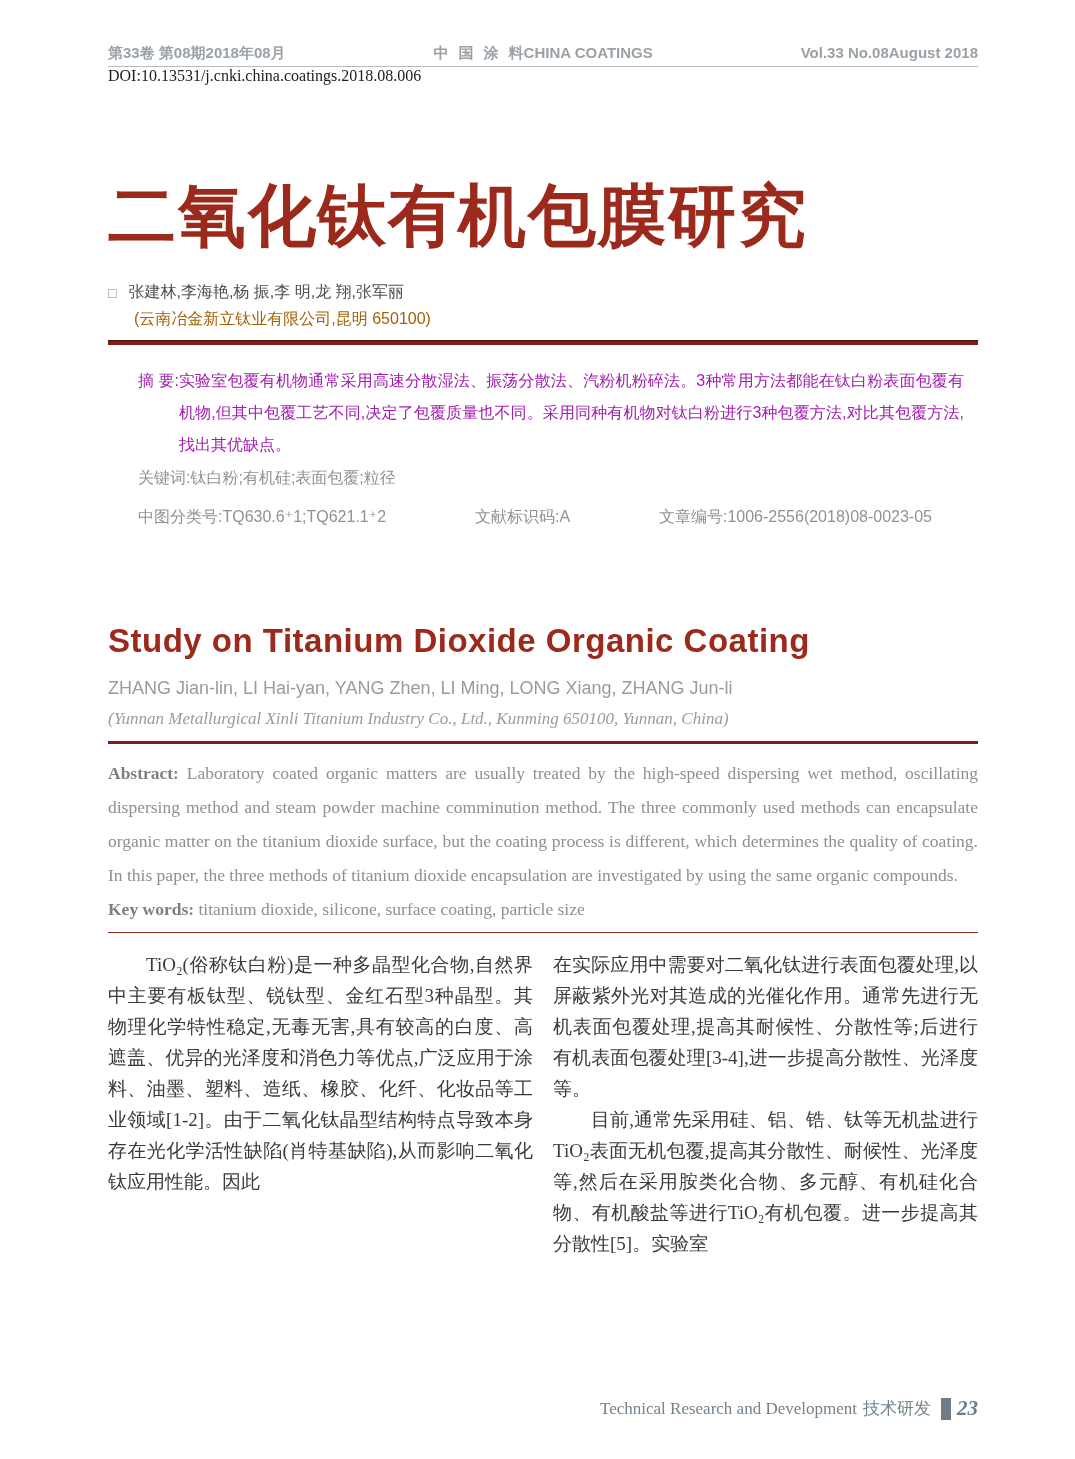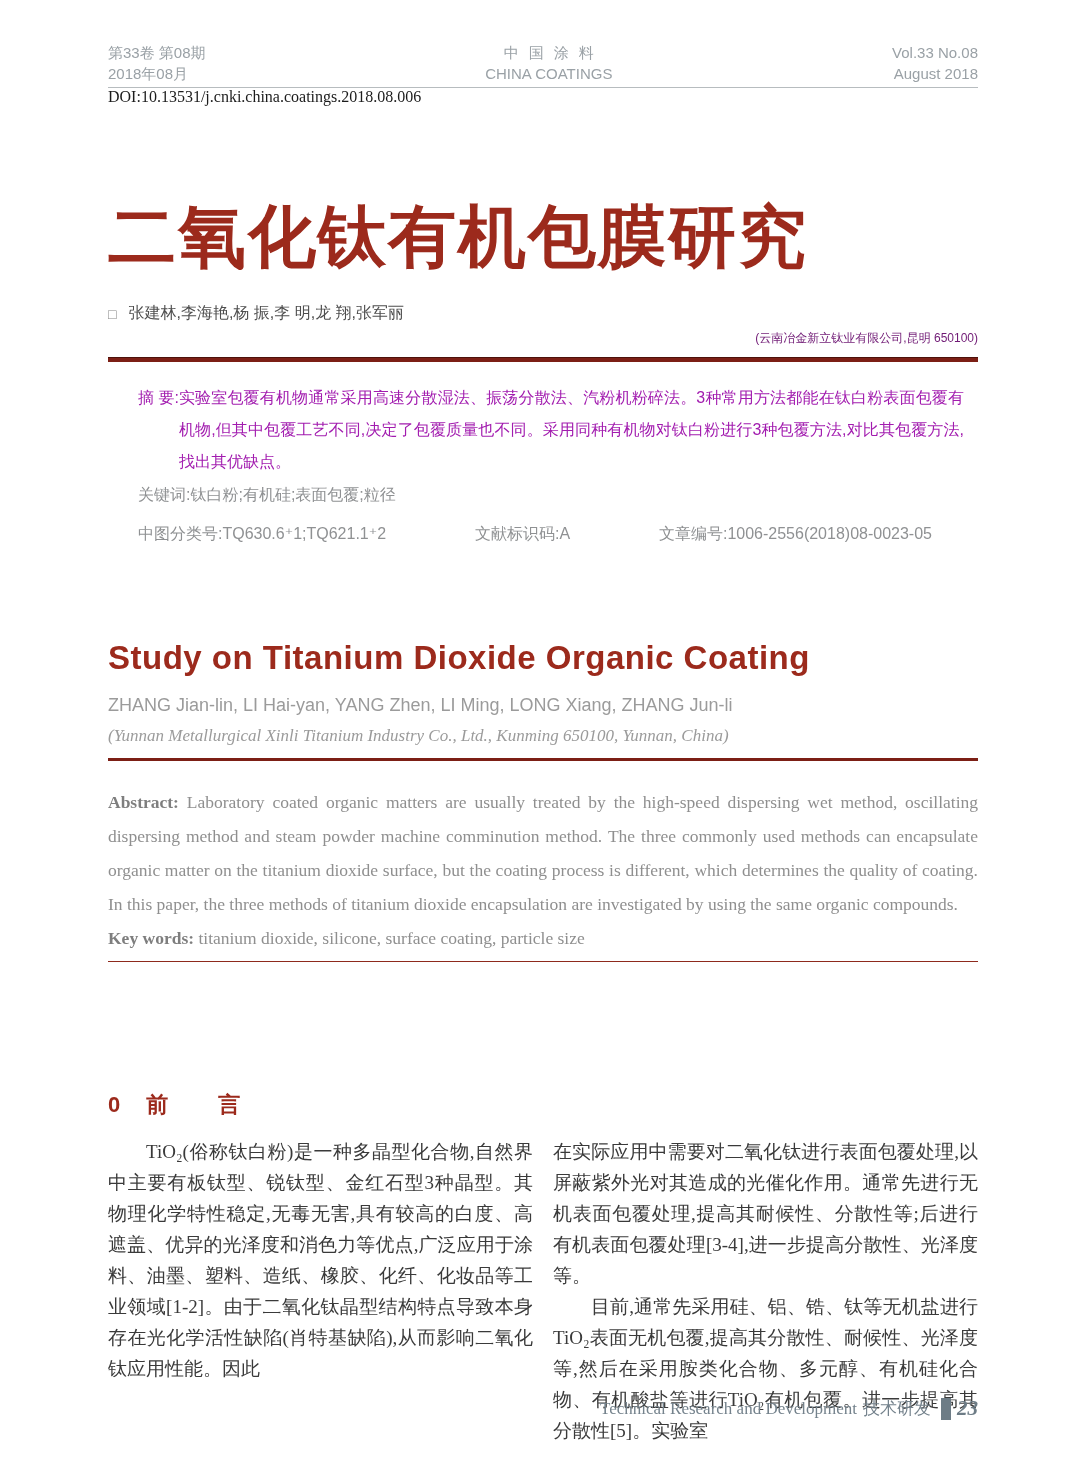--- a/index.html
+++ b/index.html
@@ -9,59 +9,59 @@
     width: 1075px;
     height: 1459px;
     margin: 0 auto;
     background: #ffffff;
     font-family: "Liberation Sans", "DejaVu Sans", sans-serif;
     overflow: hidden;
     padding: 42px 97px 0 108px;
   }
   
   .run-head { display: flex; justify-content: space-between; color: #9aa1a6; font-size: 15px; line-height: 21px; }
-  .run-head .col { display: flex; flex-direction: column; }
+  .run-head .col { display: flex; flex-direction: row; font-weight: bold; }
   .run-head .col.center { text-align: center; }
   .run-head .col.right { text-align: right; }
   .journal-cn { letter-spacing: 10px; margin-right: -10px; }
   .head-rule { border: none; border-top: 1px solid #b7bcbf; margin-top: 3px; }
   .doi { font-family: "Liberation Serif", serif; color: #1c1c1c; font-size: 16px; margin-top: 0; }
   
   .cn-title {
     margin-top: 86px;
     color: #9c2a1c;
     font-size: 68px;
     font-weight: bold;
     letter-spacing: 2px;
     font-family: "Liberation Sans", sans-serif;
   }
   .authors-row { margin-top: 20px; display: flex; align-items: center; color: #4e4e4e; font-size: 16px; }
   .author-square { color: #8a8a8a; font-size: 14px; margin-right: 12px; }
-  .affil-cn { margin-top: 6px; color: #701a75; font-size: 12px; padding-left: 26px; text-align: right; }
+  .affil-cn { margin-top: 6px; color: #a16207; font-size: 16px; padding-left: 26px; }
   .rule-thick-red { border: none; height: 5px; background: #7c1f15; border-top: 1px solid #4c120c; margin-top: 10px; }
   
   .abs-cn { margin-top: 20px; padding-left: 30px; padding-right: 14px; color: #a21caf; font-size: 16px; line-height: 32px; }
   .hang { display: flex; }
   .hang .lbl { white-space: nowrap; flex: 0 0 auto; }
   .hang .txt { text-align: justify; }
   .kw-cn { margin-top: 2px; padding-left: 30px; color: #8f9193; font-size: 16px; line-height: 30px; }
   .clc-row { margin-top: 14px; padding-left: 30px; padding-right: 46px; display: flex; justify-content: space-between; color: #8f9193; font-size: 16px; }
   
   .en-title {
     margin-top: 94px;
     color: #9c2a1c;
     font-size: 33px;
     font-weight: bold;
     letter-spacing: 0.5px;
   }
   .en-authors { margin-top: 18px; color: #9b9b9b; font-size: 18px; }
   .en-affil { margin-top: 10px; color: #9b9b9b; font-size: 17px; font-style: italic; font-family: "Liberation Serif", serif; }
   .rule-mid-red { border: none; height: 3px; background: #7c1f15; margin-top: 12px; }
   
-  .abs-en { margin-top: 24px; color: #8f8f8f; font-size: 17.5px; line-height: 34px; font-family: "Liberation Serif", serif; text-align: justify; }
+  .abs-en { margin-top: 12px; color: #8f8f8f; font-size: 17.5px; line-height: 34px; font-family: "Liberation Serif", serif; text-align: justify; }
   .abs-en .b, .kw-en .b { font-weight: bold; color: #7e7e7e; }
   .kw-en { color: #8f8f8f; font-size: 17.5px; line-height: 34px; font-family: "Liberation Serif", serif; }
   .rule-thin-red { border: none; border-top: 1.5px solid #8e2a1d; margin-top: 6px; }
   
   .sec-head { margin-top: 128px; color: #9c2a1c; font-size: 22px; font-weight: bold; }
   .sec-head .num { margin-right: 26px; }
   .sec-head .ttl { letter-spacing: 22px; }
   .two-col { display: flex; gap: 20px; margin-top: 16px; }
   .col-body { flex: 1 1 0; color: #3a3a3a; font-size: 19px; line-height: 31px; text-align: justify; font-family: "Liberation Serif", serif; }
   .col-body p.indent { text-indent: 2em; }
@@ -123,23 +123,20 @@
   <div class="abs-en">
     <span class="b">Abstract:</span>
     <span>Laboratory coated organic matters are usually treated by the high-speed dispersing wet method, oscillating dispersing method and steam powder machine comminution method. The three commonly used methods can encapsulate organic matter on the titanium dioxide surface, but the coating process is different, which determines the quality of coating. In this paper, the three methods of titanium dioxide encapsulation are investigated by using the same organic compounds.</span>
   </div>
   <div class="kw-en">
     <span class="b">Key words:</span>
     <span>titanium dioxide, silicone, surface coating, particle size</span>
   </div>
   <hr class="rule-thin-red">
 
-  <div class="sec-head">
-    <span class="num">0</span><span class="ttl">前 言</span>
-  </div>
 
   <div class="two-col">
     <div class="col-body">
       <p class="indent">TiO₂(俗称钛白粉)是一种多晶型化合物,自然界中主要有板钛型、锐钛型、金红石型3种晶型。其物理化学特性稳定,无毒无害,具有较高的白度、高遮盖、优异的光泽度和消色力等优点,广泛应用于涂料、油墨、塑料、造纸、橡胶、化纤、化妆品等工业领域[1-2]。由于二氧化钛晶型结构特点导致本身存在光化学活性缺陷(肖特基缺陷),从而影响二氧化钛应用性能。因此</p>
     </div>
     <div class="col-body">
       <p>在实际应用中需要对二氧化钛进行表面包覆处理,以屏蔽紫外光对其造成的光催化作用。通常先进行无机表面包覆处理,提高其耐候性、分散性等;后进行有机表面包覆处理[3-4],进一步提高分散性、光泽度等。</p>
       <p class="indent">目前,通常先采用硅、铝、锆、钛等无机盐进行TiO₂表面无机包覆,提高其分散性、耐候性、光泽度等,然后在采用胺类化合物、多元醇、有机硅化合物、有机酸盐等进行TiO₂有机包覆。进一步提高其分散性[5]。实验室</p>
     </div>
   </div>

